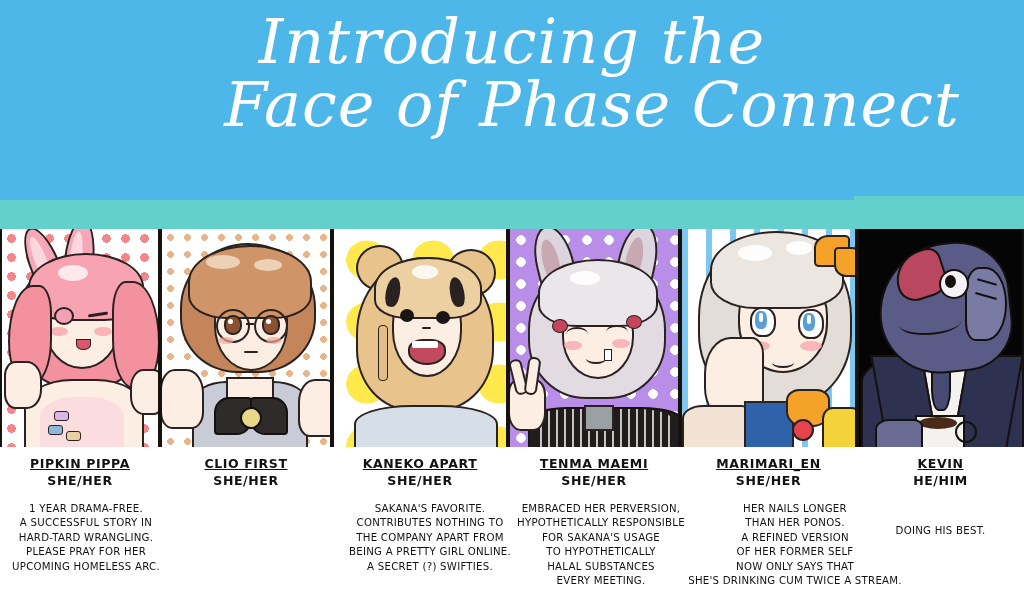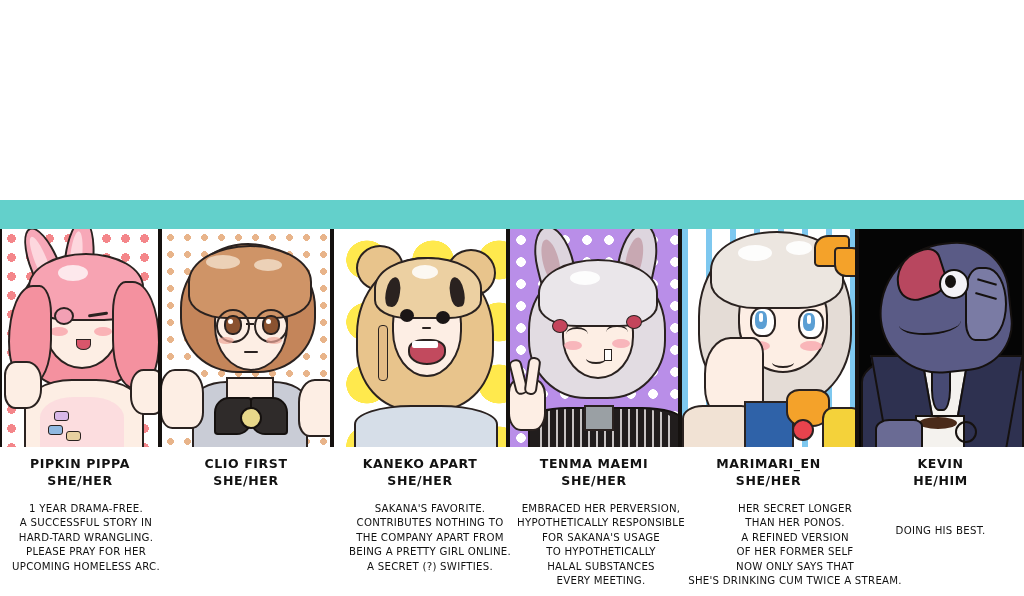--- a/index.html
+++ b/index.html
@@ -118,20 +118,21 @@
 
   .nm{
     font-family:"DejaVu Sans", sans-serif;
     font-size:12.5px;
     font-weight:700;
     color:#121212;
     letter-spacing:.6px;
     text-align:center;
     line-height:1.35;
     white-space:nowrap;
+    text-decoration:underline;
   }
   .pr{
     font-family:"DejaVu Sans", sans-serif;
     font-size:12.5px;
     font-weight:700;
     color:#121212;
     letter-spacing:.6px;
     text-align:center;
     line-height:1.35;
   }
@@ -153,20 +154,27 @@
   .col.c3 .desc{width:196px;}
   .col.c4 .desc{width:186px;}
   .col.c5 .desc{width:230px;}
   .col.c6 .desc{width:150px;margin-top:34px;}
 </style>
 </head>
 <body>
 
 <div class="page">
 
+  <div class="header">
+    <div class="title">
+      <span class="l1">Introducing the</span>
+      <span class="l2">Face of Phase Connect</span>
+    </div>
+    <div class="header-notch"></div>
+  </div>
 
   <div class="band"></div>
 
   <div class="strip">
 
     <div class="panel p1">
       <div class="bg bg-pink"></div>
       <div class="fig">
 
         <div class="sh" style="left:28px;top:-4px;width:26px;height:78px;background:#f7a8b8;border:2px solid #2a2220;border-radius:50% 50% 40% 40%;transform:rotate(-22deg);"></div>
@@ -405,21 +413,21 @@
 HYPOTHETICALLY RESPONSIBLE
 FOR SAKANA'S USAGE
 TO HYPOTHETICALLY
 HALAL SUBSTANCES
 EVERY MEETING.</div>
     </div>
 
     <div class="col c5">
       <div class="nm">MARIMARI_EN</div>
       <div class="pr">SHE/HER</div>
-      <div class="desc">HER SECRET LONGER
+      <div class="desc">HER NAILS LONGER
 THAN HER PONOS.
 A REFINED VERSION
 OF HER FORMER SELF
 NOW ONLY SAYS THAT
 SHE'S DRINKING CUM TWICE A STREAM.</div>
     </div>
 
     <div class="col c6">
       <div class="nm">KEVIN</div>
       <div class="pr">HE/HIM</div>

